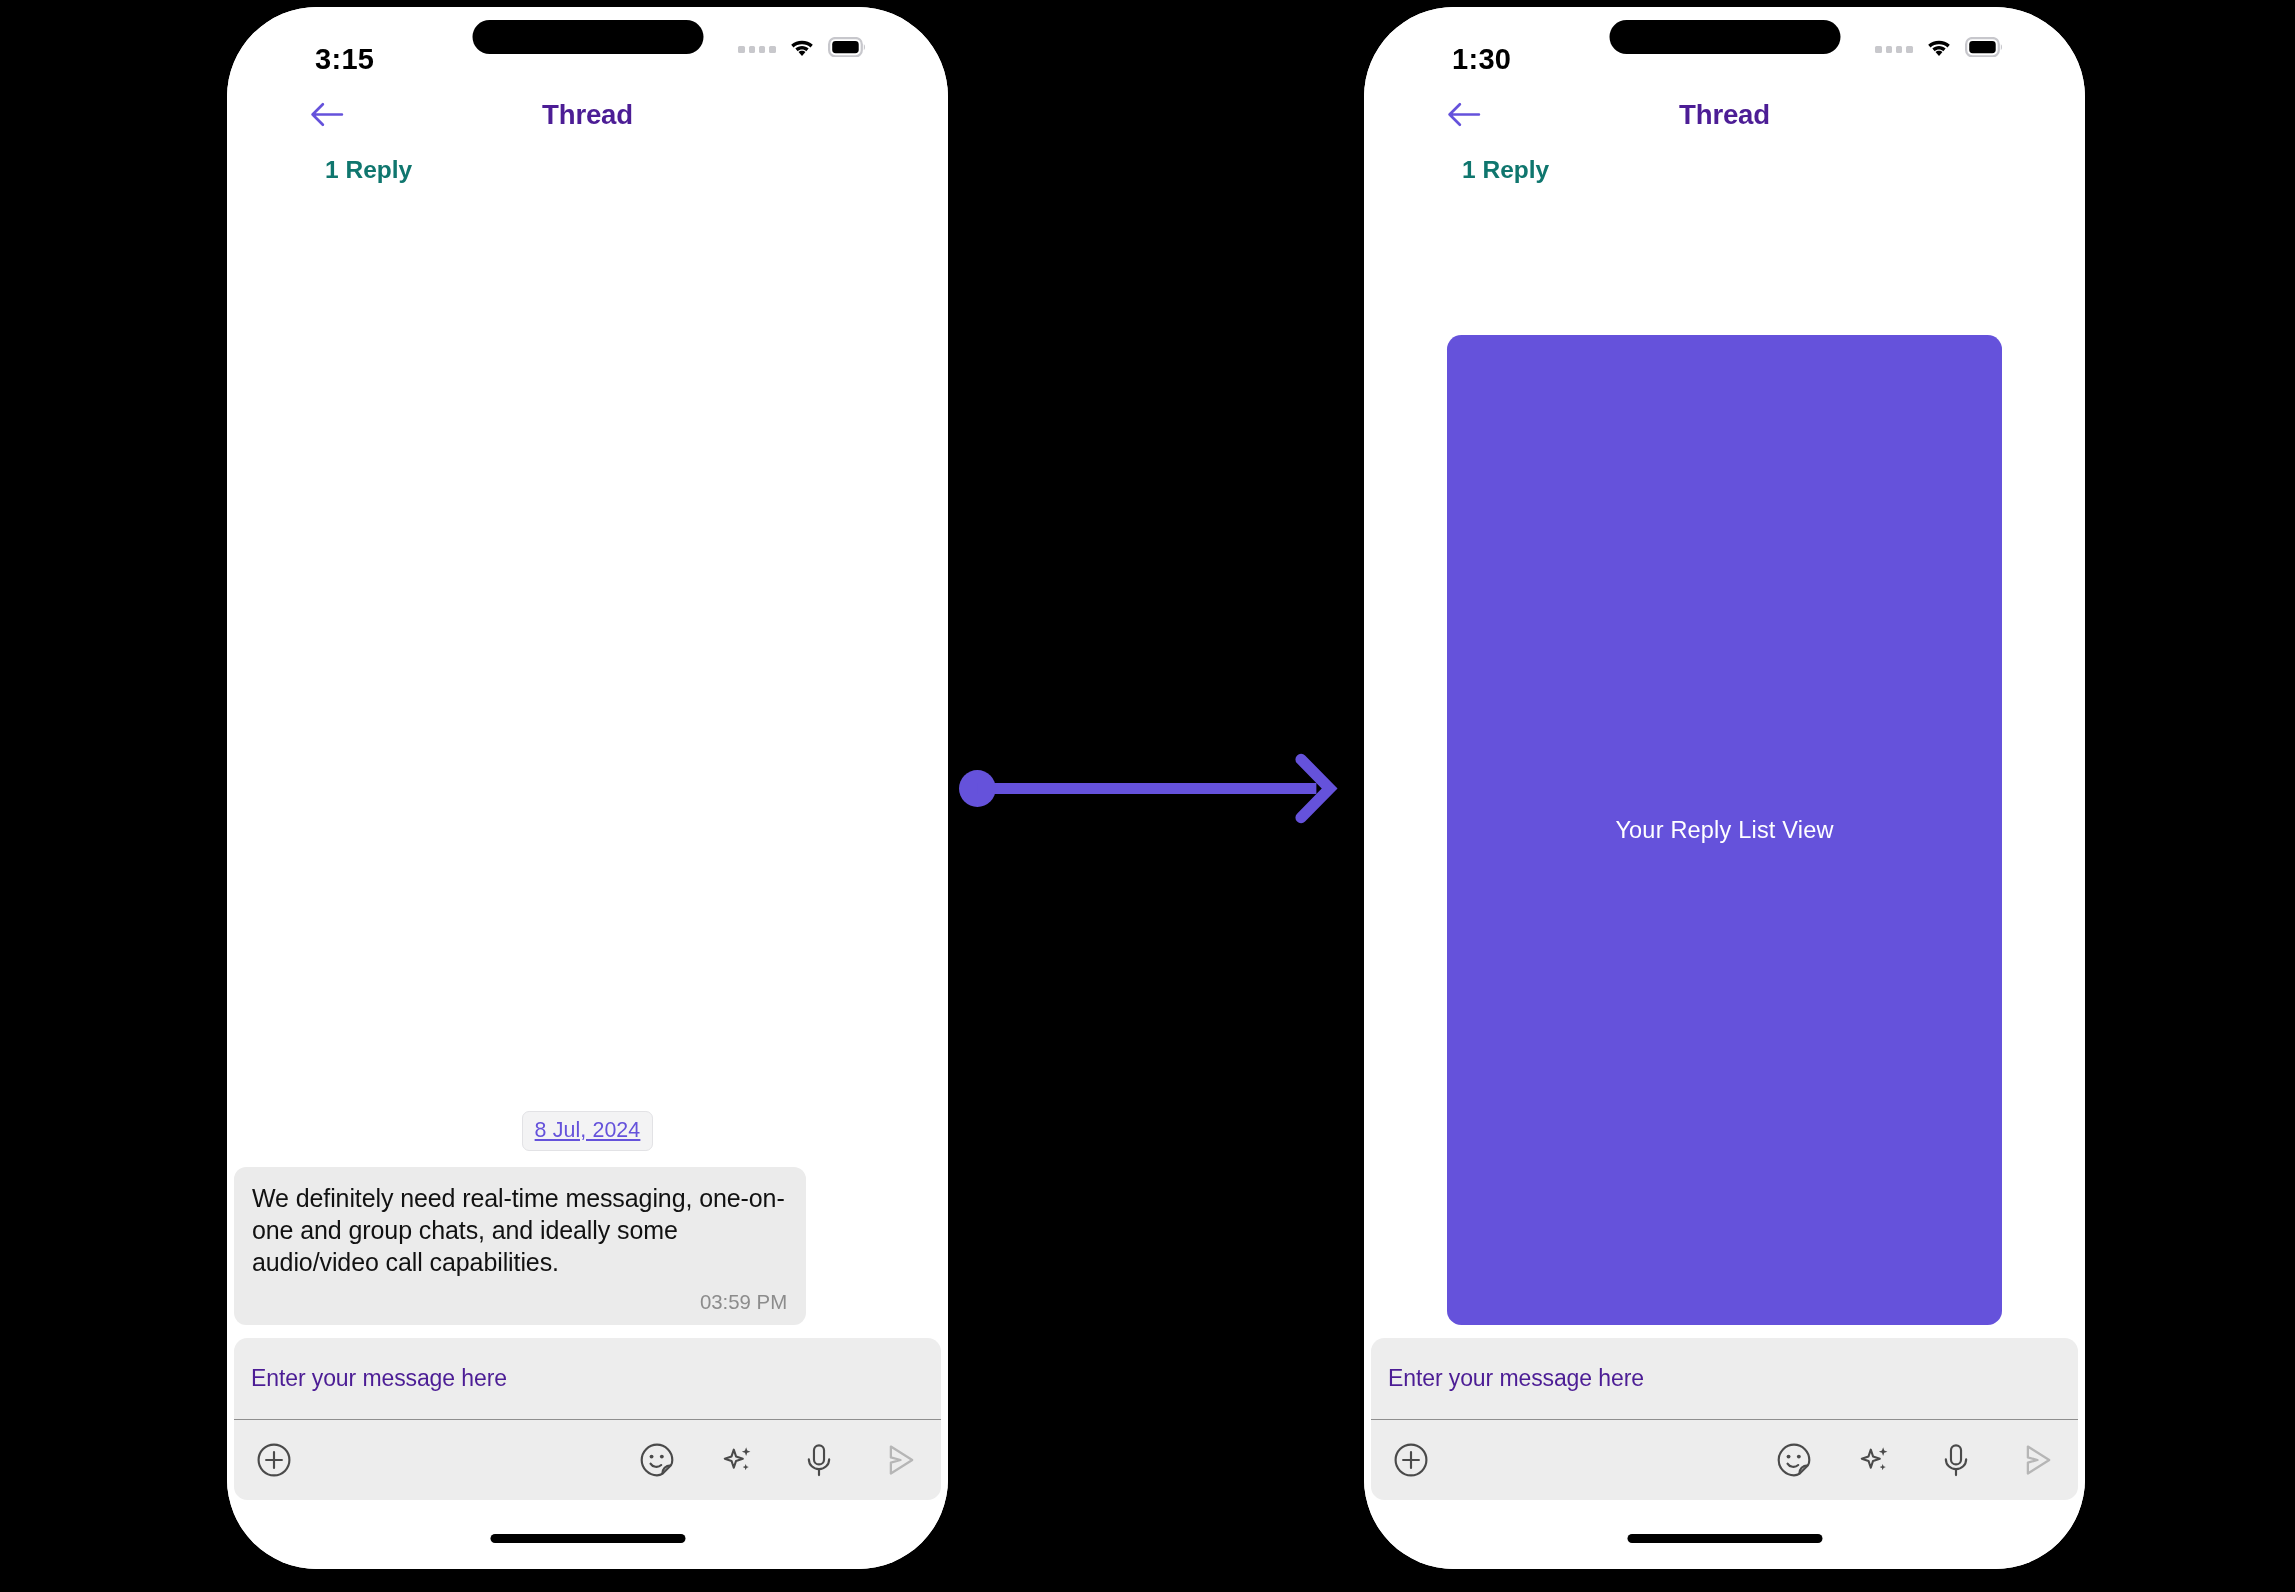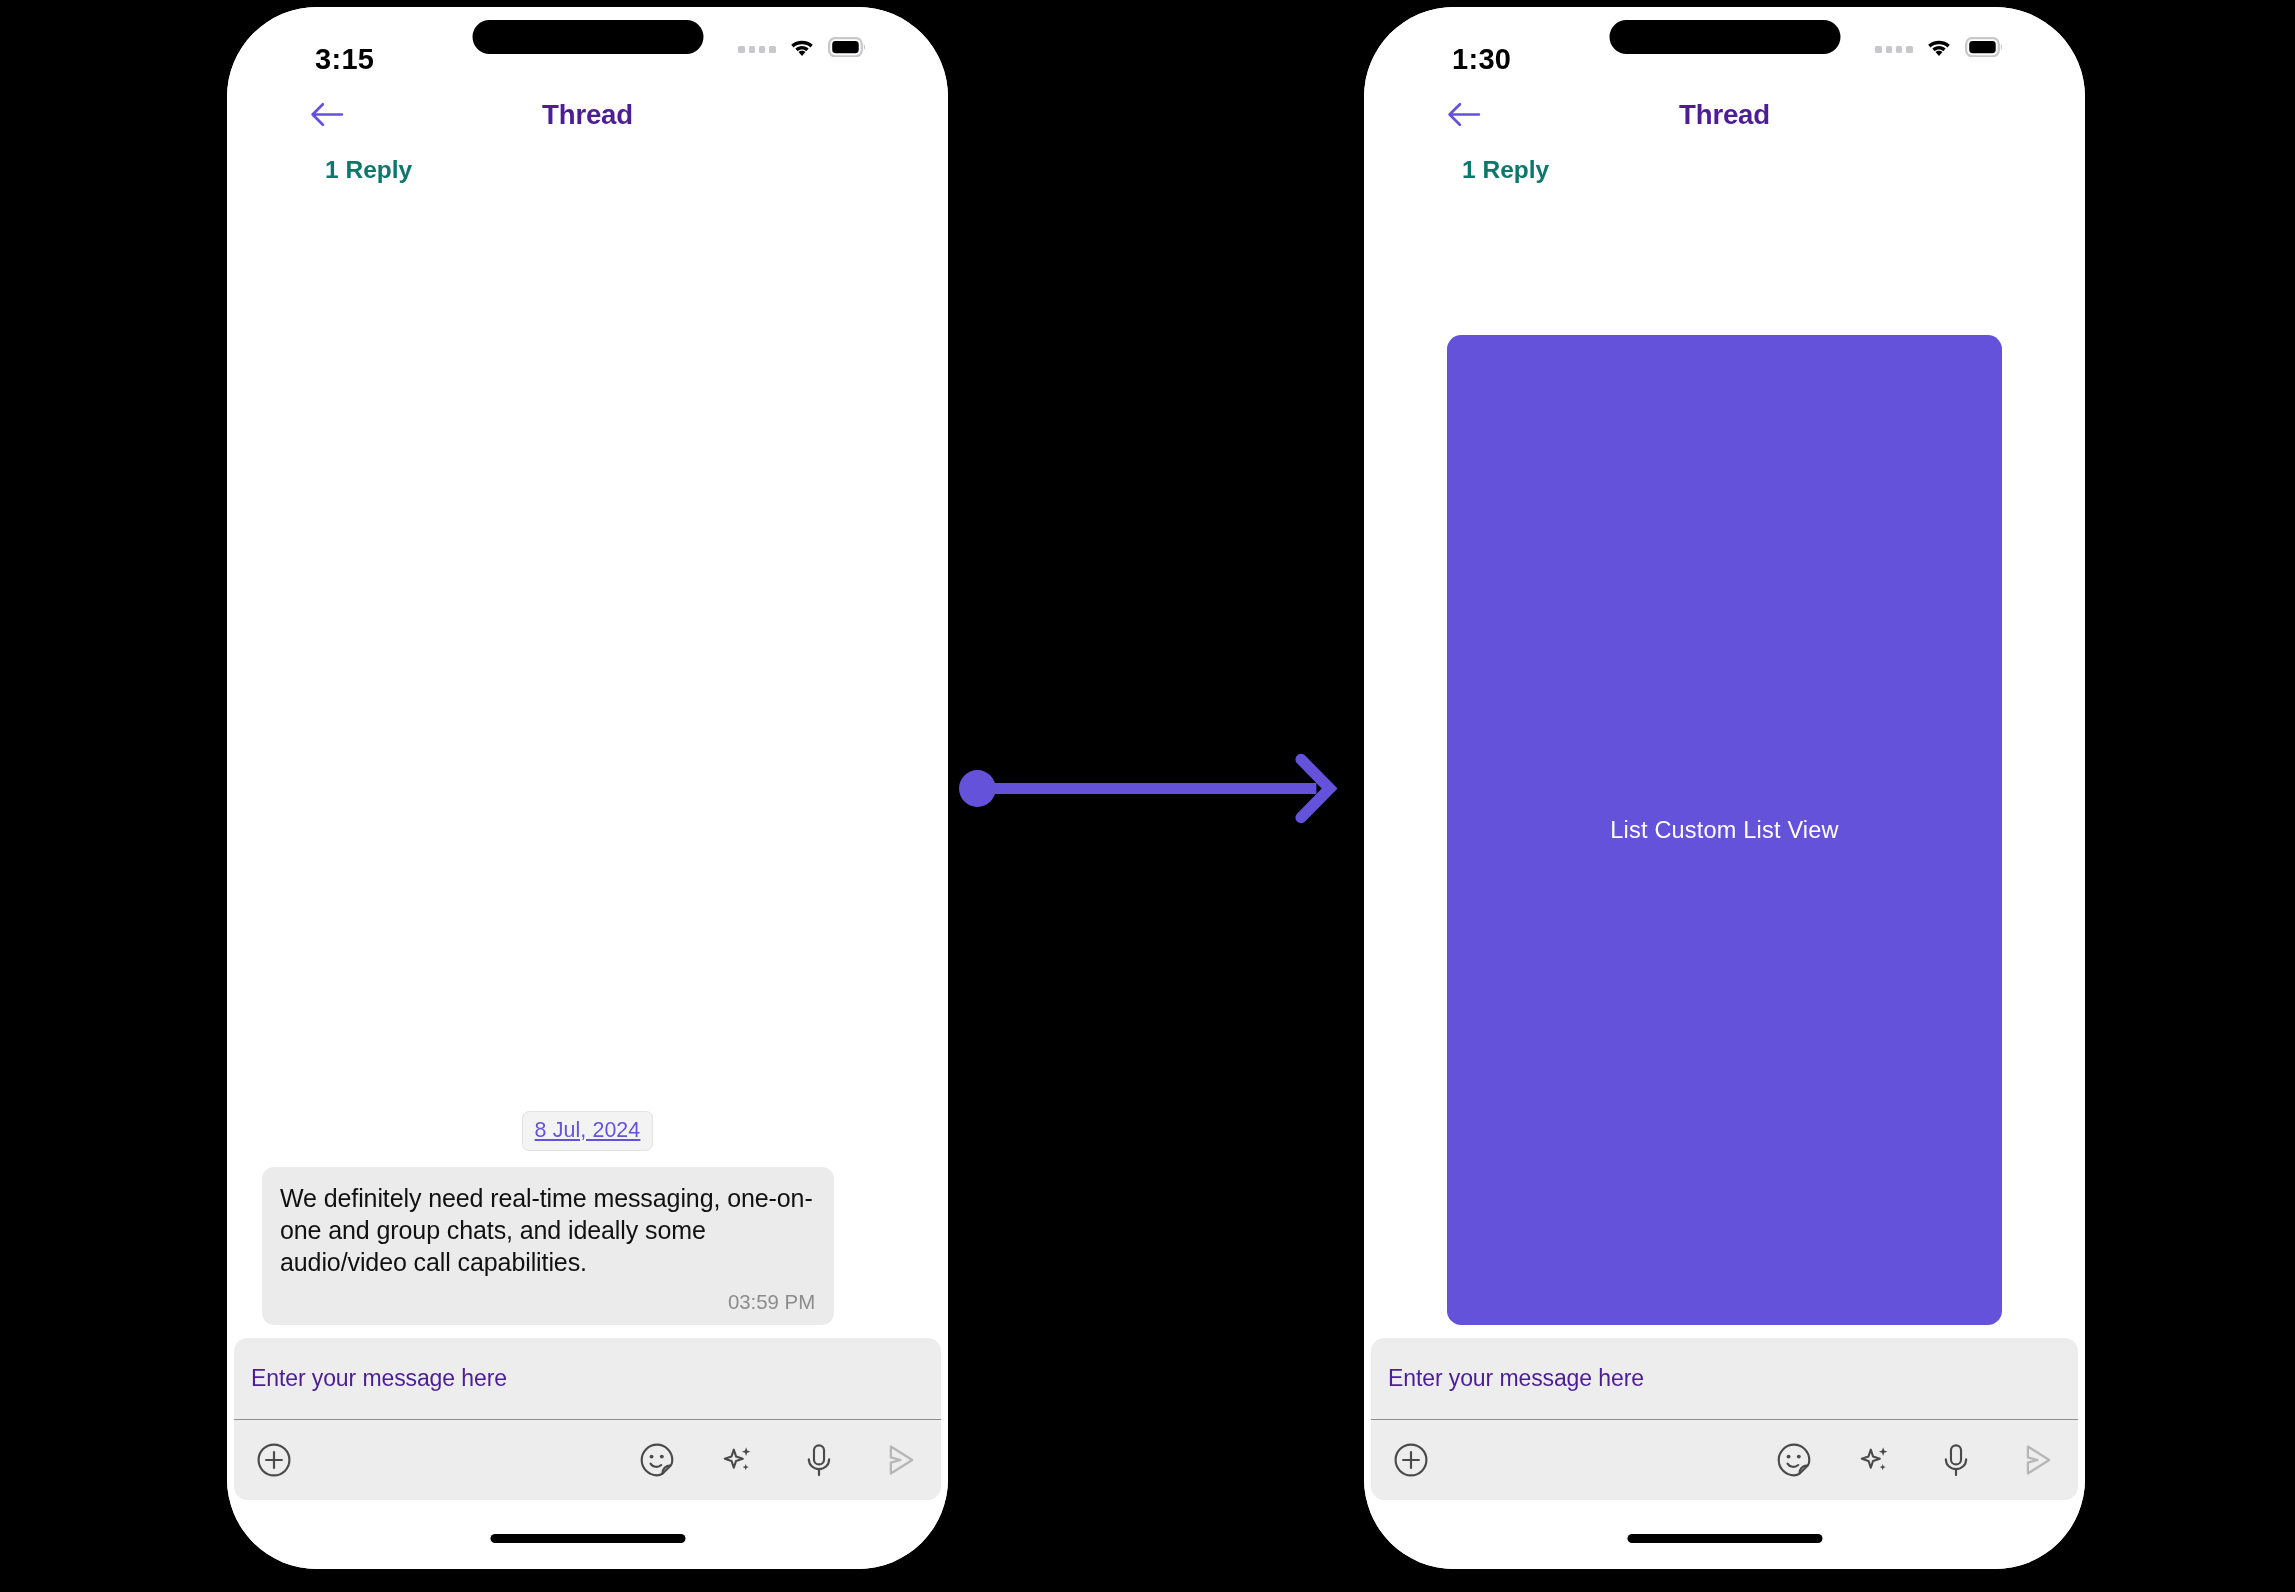--- a/index.html
+++ b/index.html
@@ -157,21 +157,20 @@
 
   .bubble-row {
     display: flex;
     padding: 0 0 0 6.6px;
   }
   .bubble {
     background: #ebebeb;
     border-radius: 12.2px;
     max-width: 572px;
     padding: 15.3px 18.4px 11.2px 18.4px;
-    margin-left: 28px;
   }
   .bubble-text {
     font-size: 25px;
     line-height: 1.28;
     color: #111111;
     letter-spacing: -0.1px;
     white-space: pre-line;
   }
   .bubble-time {
     margin-top: 13.3px;
@@ -406,21 +405,21 @@
             <path d="M12.5 4 L2.5 14 L12.5 24 M2.5 14 L31 14" fill="none" stroke="#6552DB" stroke-width="2.6" stroke-linecap="round" stroke-linejoin="round"></path>
           </svg>
         </div>
         <div class="nav-title">Thread</div>
       </div>
 
       <div class="reply-count">1 Reply</div>
 
       <div class="body-area">
         <div class="custom-list-view">
-          <div class="custom-list-label">List Custom List View</div>
+          <div class="custom-list-label">Your Reply List View</div>
         </div>
       </div>
 
       <div class="composer-wrap">
         <div class="composer">
           <div class="composer-input">Enter your message here</div>
           <div class="composer-divider"></div>
           <div class="composer-tools">
             <div class="tool">
               <svg width="38" height="38" viewBox="0 0 37 37">

